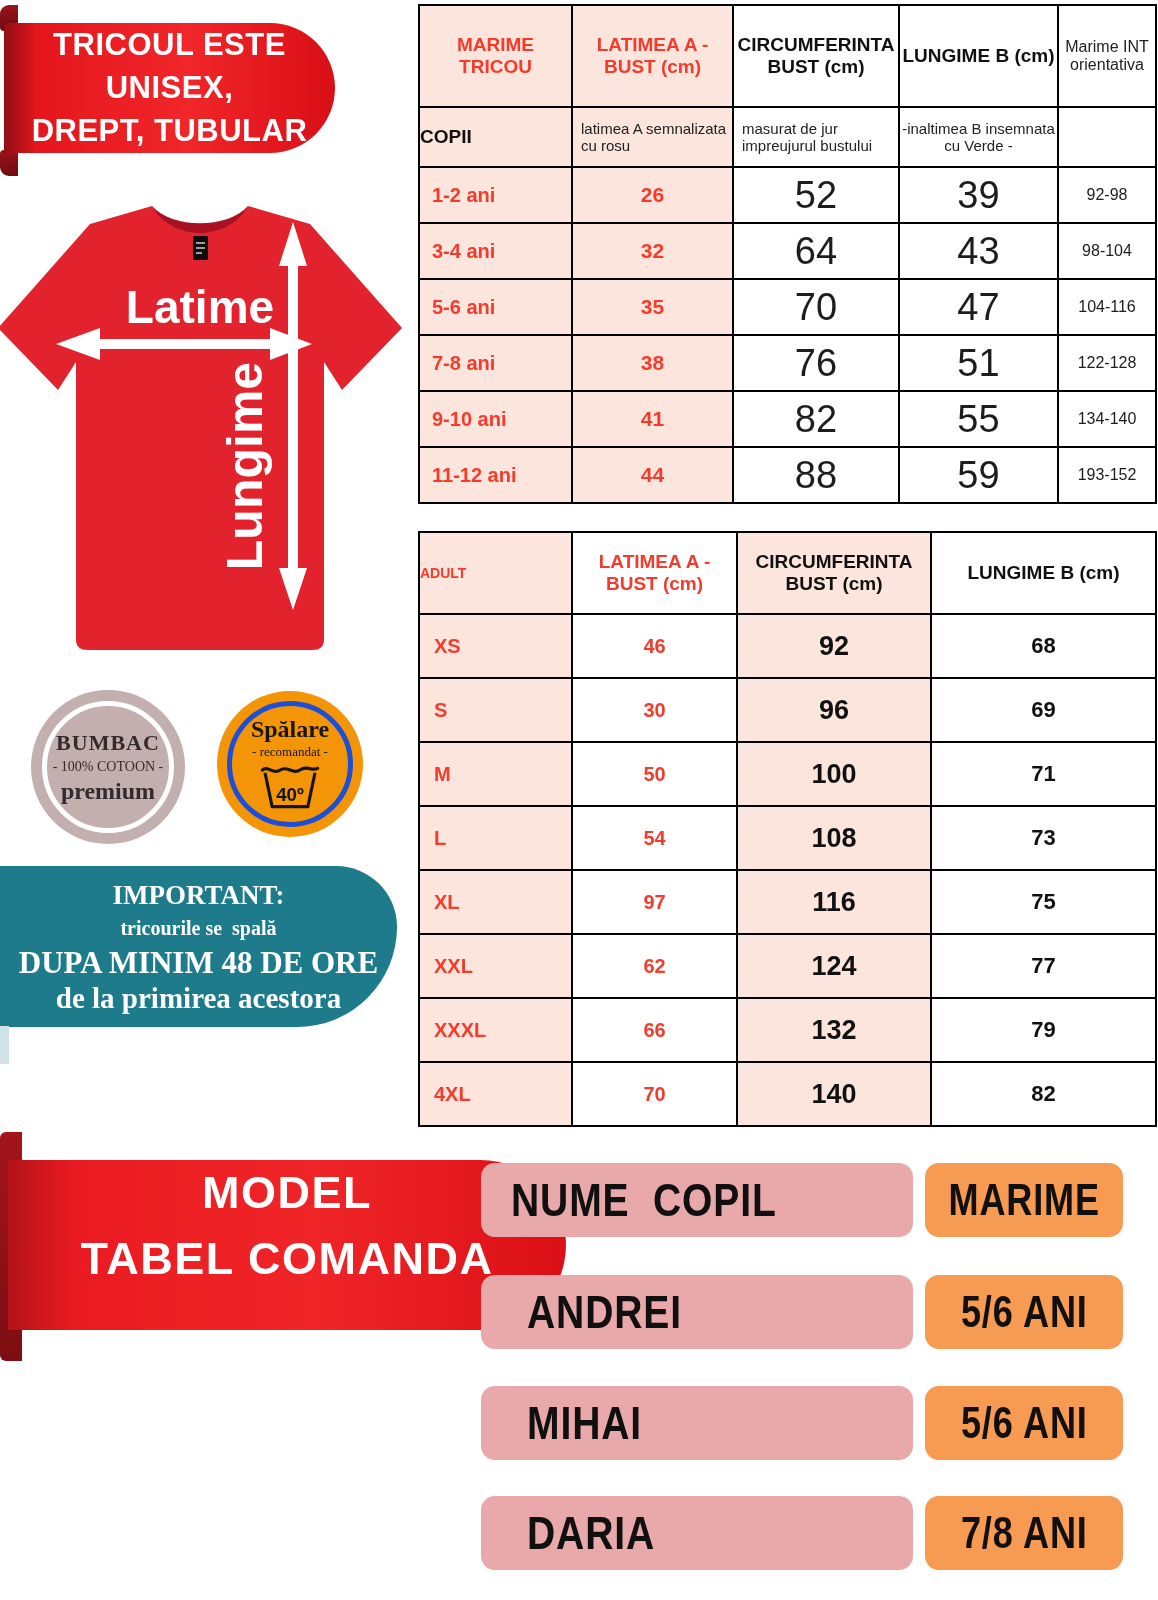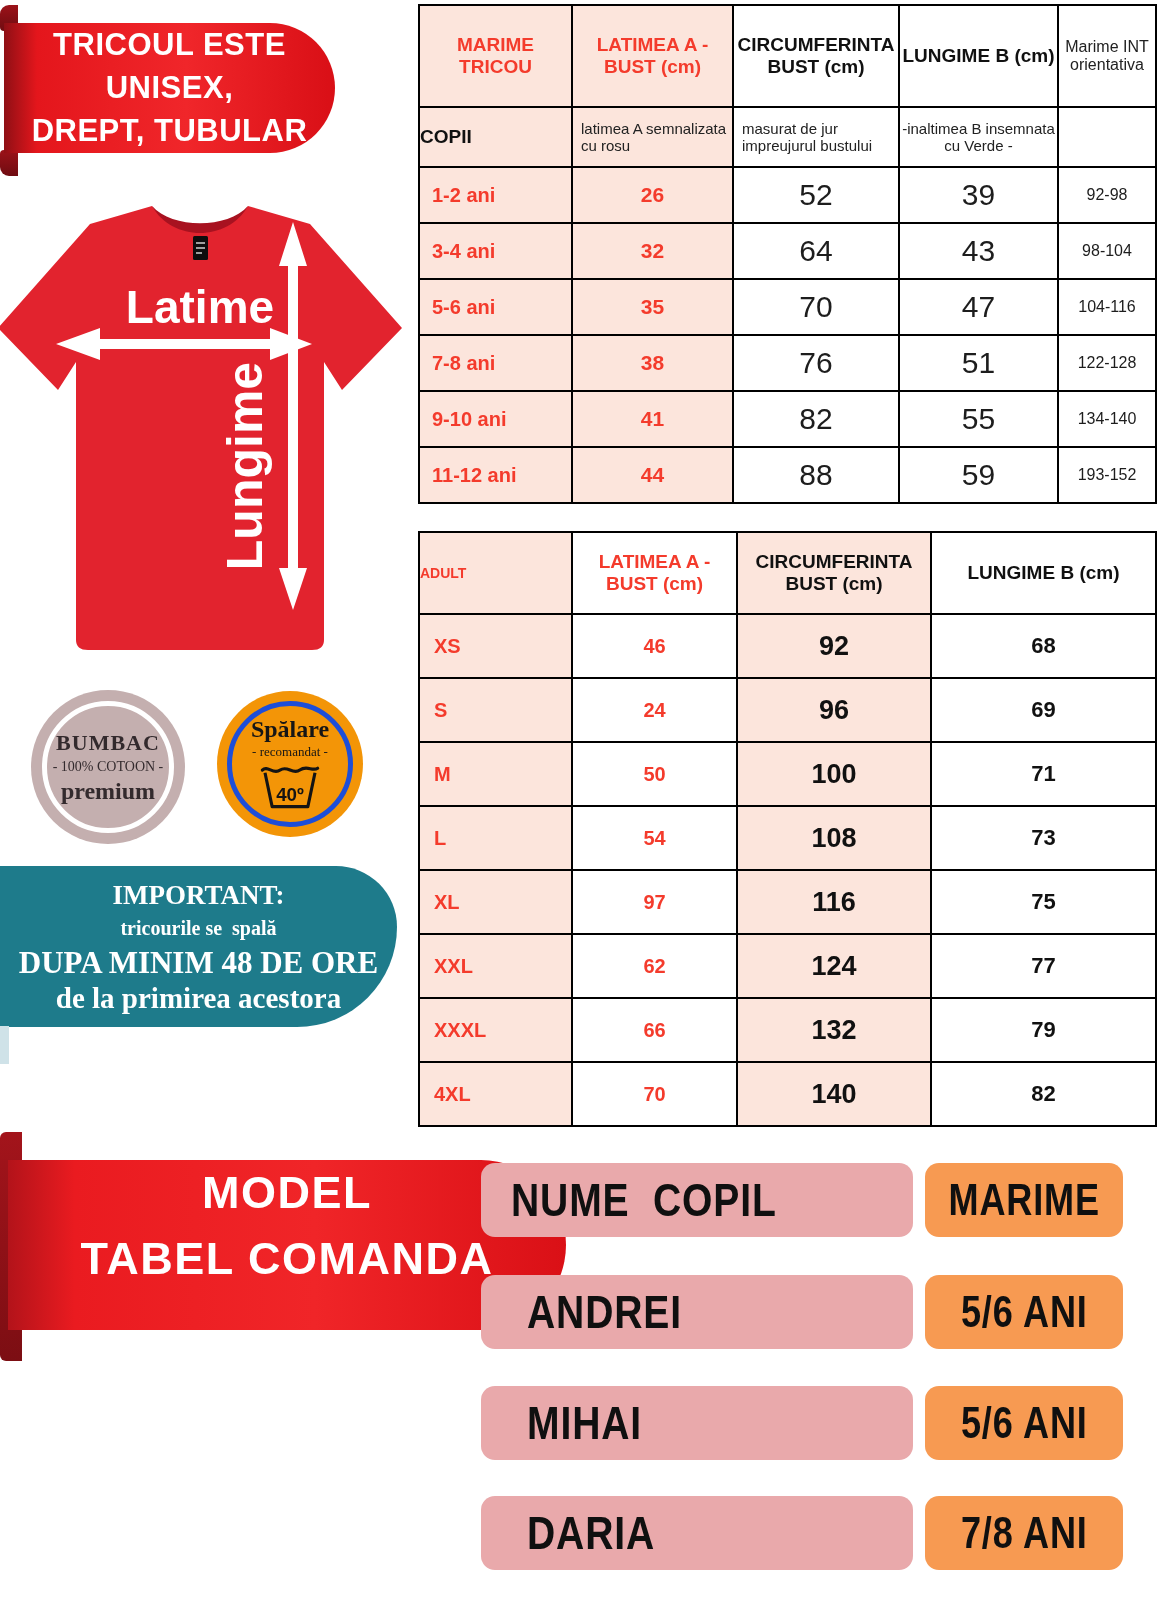--- a/index.html
+++ b/index.html
@@ -60,21 +60,21 @@
   .adult tr.h-row{height:82px;}
   .adult tr.d-row{height:64px;}
   th.hdr{font-size:19px;font-weight:bold;text-align:center;color:#111;}
   th.hdr-red{color:#f43b2c;}
   th.hdr-light{font-weight:400;font-size:16px;color:#222;}
   td.sub-main{font-size:19px;font-weight:bold;color:#111;}
   td.sub-note{font-size:15px;font-weight:400;color:#222;text-align:left;padding:0 4px 0 8px;}
   td.sub-note-c{font-size:15px;font-weight:400;color:#222;text-align:center;padding:0 2px;}
   td.c-age{font-size:20px;font-weight:bold;color:#f43b2c;text-align:left;padding-left:12px;}
   td.c-lat{font-size:21px;font-weight:bold;color:#f43b2c;text-align:center;}
-  td.c-big{font-size:30px;font-weight:400;color:#1d1d1d;text-align:center;}
+  td.c-big{font-size:38px;font-weight:400;color:#1d1d1d;text-align:center;}
   td.c-int{font-size:16px;font-weight:400;color:#1d1d1d;text-align:center;}
   th.a-h1{font-size:14px;font-weight:bold;color:#f43b2c;text-align:left;padding-left:0;}
   td.a-1{font-size:20px;font-weight:bold;color:#f43b2c;text-align:left;padding-left:14px;}
   td.a-2{font-size:20px;font-weight:bold;color:#f43b2c;text-align:center;}
   td.a-3{font-size:27px;font-weight:bold;color:#111;text-align:center;}
   td.a-4{font-size:22px;font-weight:bold;color:#111;text-align:center;border-radius:26px;}
 
   
   .order-row{position:absolute;left:481px;width:642px;height:74px;}
   .or-name{position:absolute;left:0;top:0;width:432px;height:74px;background:#e9a9ab;border-radius:14px;
@@ -221,21 +221,21 @@
       <th class="hdr">LUNGIME B (cm)</th>
     </tr>
     <tr class="d-row">
       <td class="a-1 pink">XS</td>
       <td class="a-2">46</td>
       <td class="a-3 pink">92</td>
       <td class="a-4">68</td>
     </tr>
     <tr class="d-row">
       <td class="a-1 pink">S</td>
-      <td class="a-2">24</td>
+      <td class="a-2">30</td>
       <td class="a-3 pink">96</td>
       <td class="a-4">69</td>
     </tr>
     <tr class="d-row">
       <td class="a-1 pink">M</td>
       <td class="a-2">50</td>
       <td class="a-3 pink">100</td>
       <td class="a-4">71</td>
     </tr>
     <tr class="d-row">

